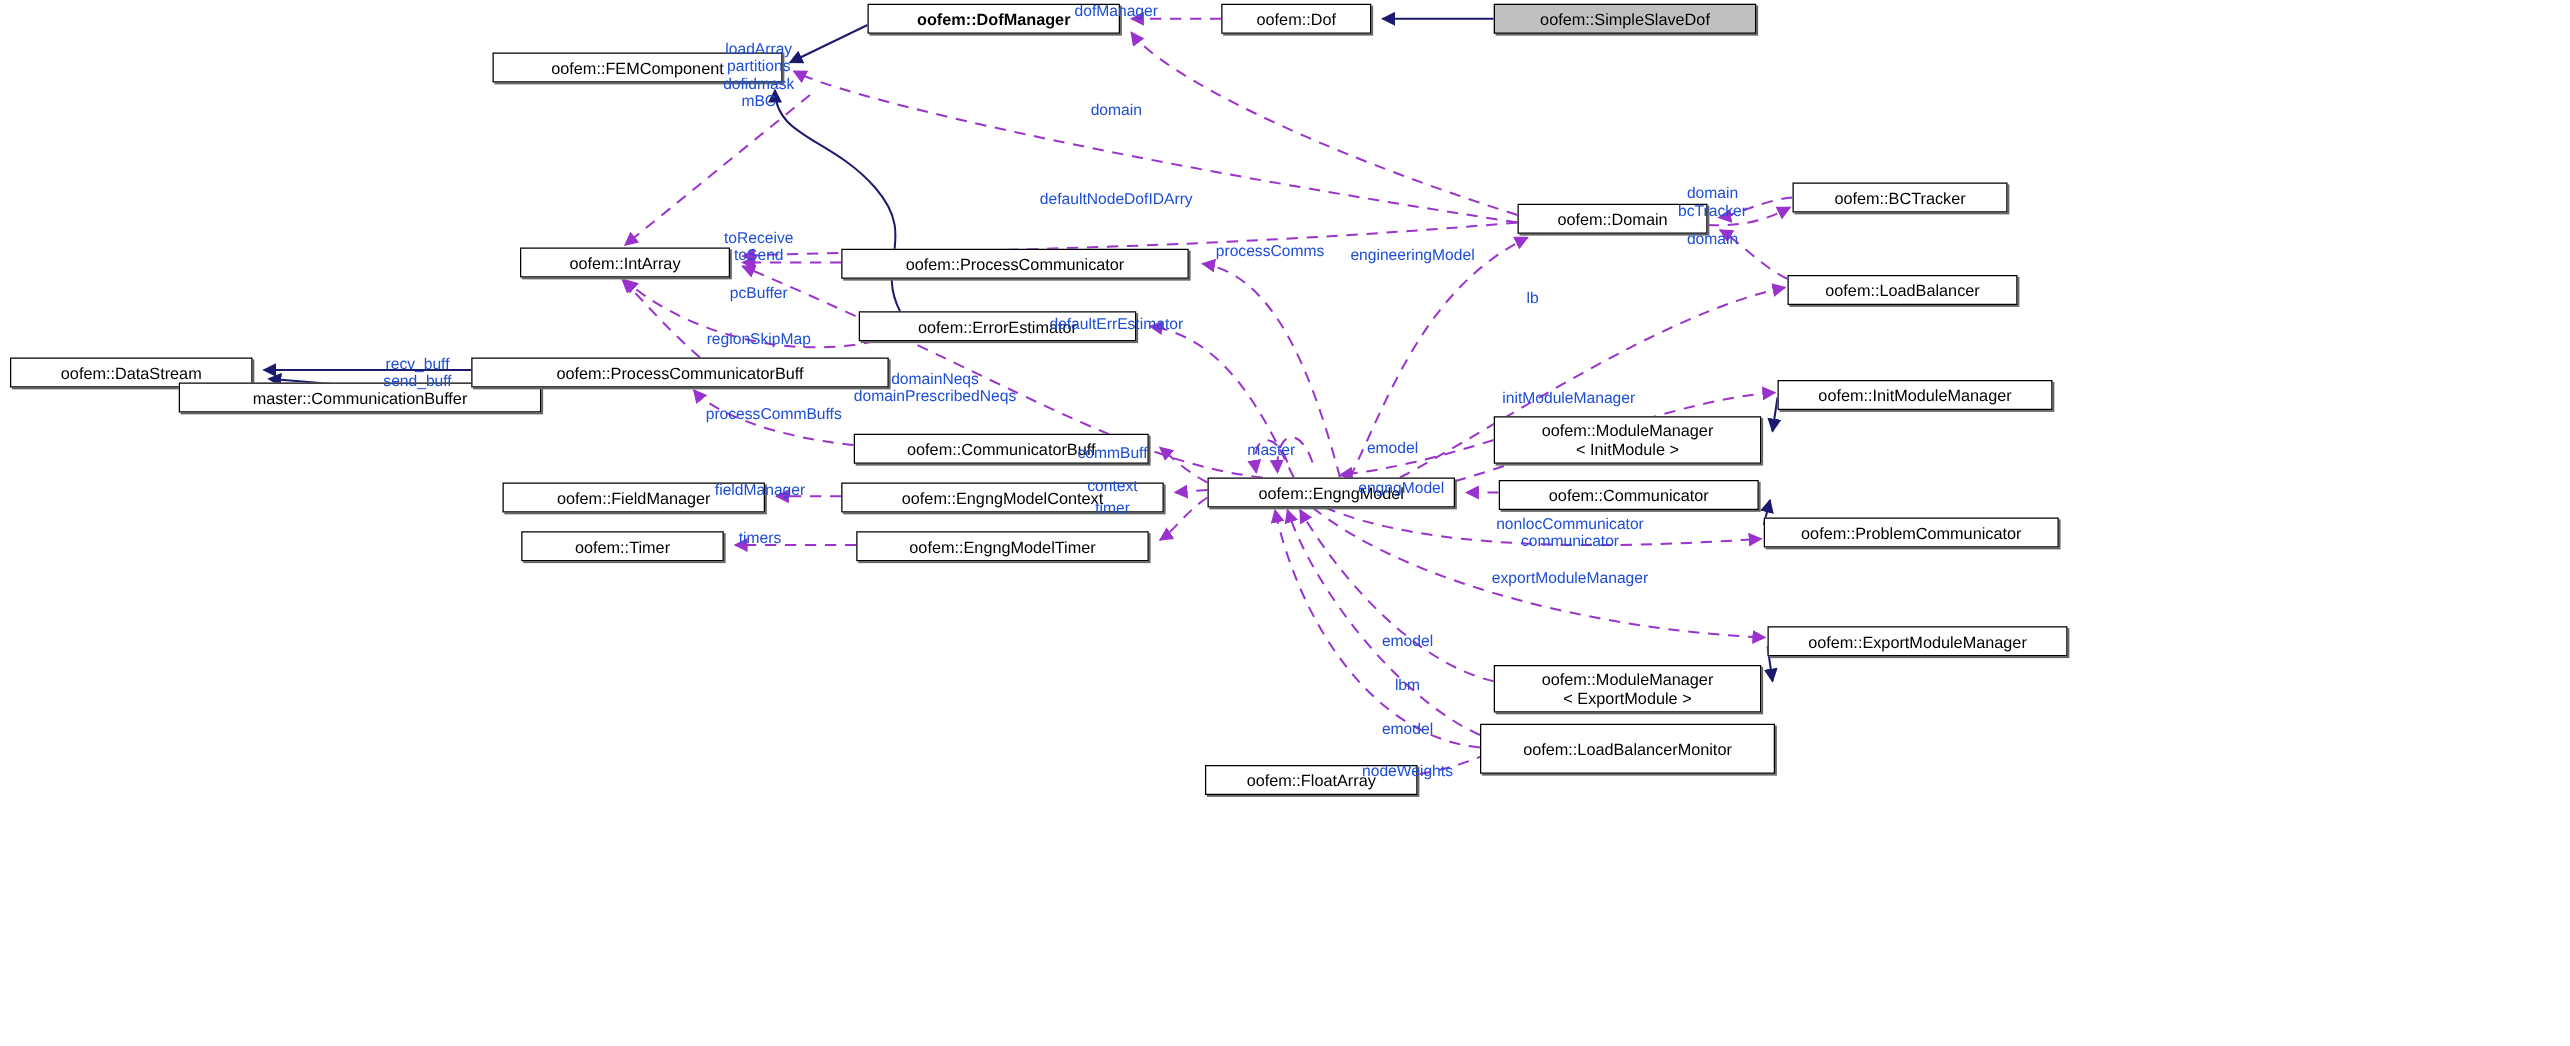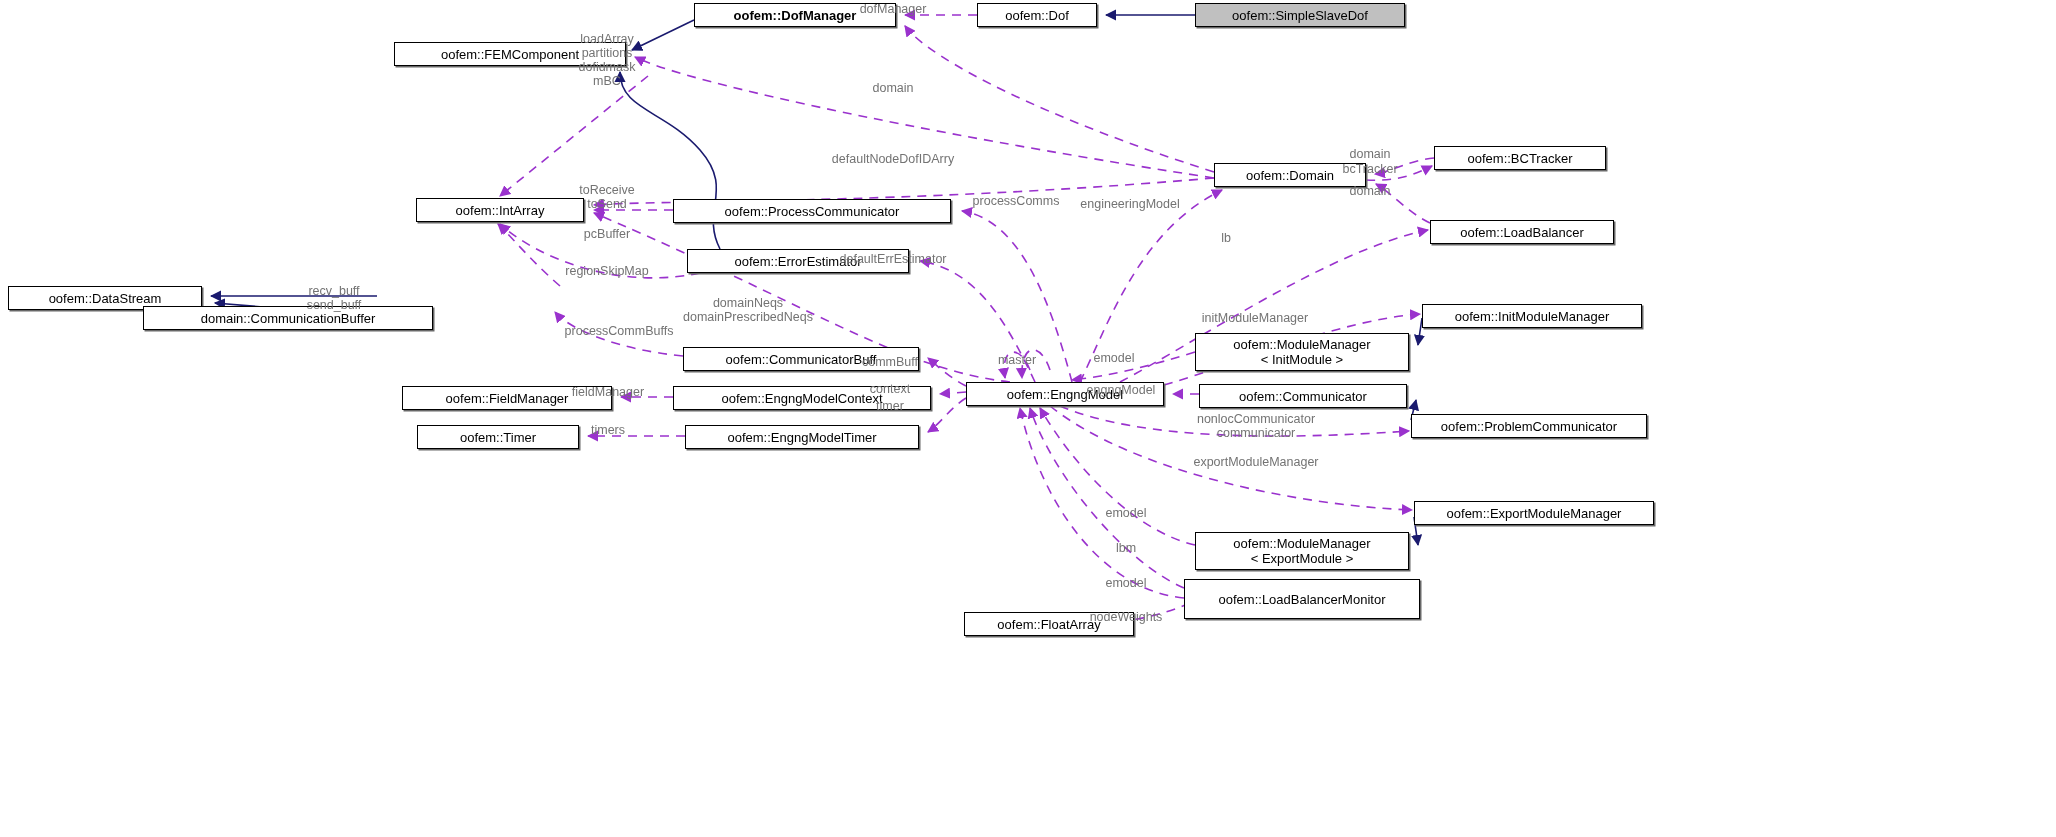--- a/index.html
+++ b/index.html
@@ -38,21 +38,21 @@
     padding: 2px 5px;
     box-shadow: 1.5px 1.5px 0 0 #686868;
   }
   .node.highlight {
     background: #c0c0c0;
   }
   .edge-label {
     position: absolute;
     font-size: 12.5px;
     line-height: 14px;
-    color: #737373;
+    color: #1d4ed8;
     white-space: pre;
     text-align: center;
     transform: translate(-50%, -50%);
     pointer-events: none;
   }
 </style>
 </head>
 <body>
 
 <div id="diagram-root">
@@ -110,21 +110,22 @@
       <path d="M 1060 406 C 1140 440 1280 440 1409 431"></path>
       <path d="M 1050 406 C 1130 470 1290 505 1412 510"></path>
       <path d="M 1195 545 C 1130 530 1070 460 1040 408"></path>
       <path d="M 1184 588 C 1120 560 1050 470 1030 408"></path>
       <path d="M 1184 598 C 1100 590 1040 500 1020 408"></path>
       <path d="M 1190 603 C 1140 625 1090 625 1043 624"></path>
     </g>
   </svg>
 
   <div class="node" style="left:8px;  top:286px; width:194px; height:24px;">oofem::DataStream</div>
-  <div class="node" style="left:143px; top:306px; width:290px; height:24px;">domain::CommunicationBuffer</div>
+  <div class="node" style="left:143px; top:306px; width:290px; height:24px;">master::CommunicationBuffer</div>
+  <div class="node" style="left:377px; top:286px; width:334px; height:24px;">oofem::ProcessCommunicatorBuff</div>
   <div class="node" style="left:394px; top:42px; width:232px; height:24px;">oofem::FEMComponent</div>
   <div class="node" style="left:416px; top:198px; width:168px; height:24px;">oofem::IntArray</div>
   <div class="node" style="left:402px; top:386px; width:210px; height:24px;">oofem::FieldManager</div>
   <div class="node" style="left:417px; top:425px; width:162px; height:24px;">oofem::Timer</div>
   <div class="node" style="left:694px; top:3px; width:202px; height:24px;font-weight:bold;">oofem::DofManager</div>
   <div class="node" style="left:673px; top:199px; width:278px; height:24px;">oofem::ProcessCommunicator</div>
   <div class="node" style="left:687px; top:249px; width:222px; height:24px;">oofem::ErrorEstimator</div>
   <div class="node" style="left:683px; top:347px; width:236px; height:24px;">oofem::CommunicatorBuff</div>
   <div class="node" style="left:673px; top:386px; width:258px; height:24px;">oofem::EngngModelContext</div>
   <div class="node" style="left:685px; top:425px; width:234px; height:24px;">oofem::EngngModelTimer</div>

